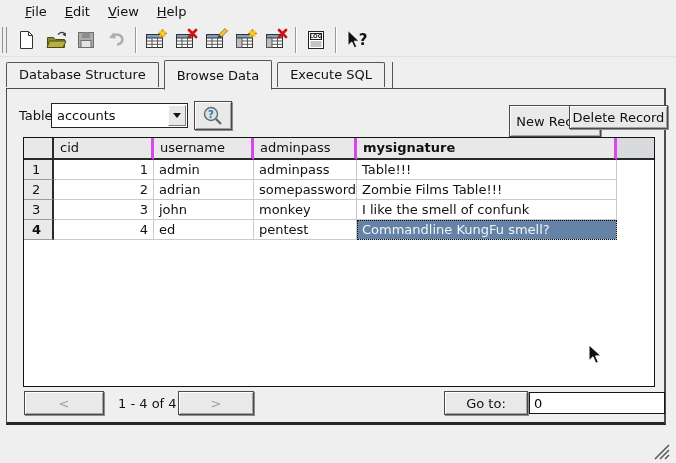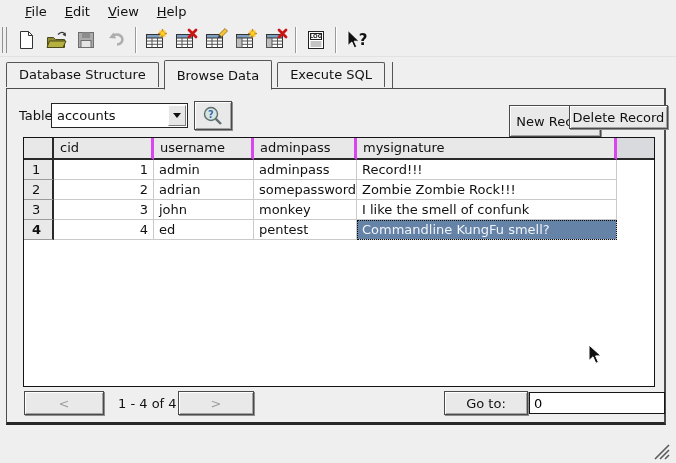--- a/index.html
+++ b/index.html
@@ -41,21 +41,21 @@
 
   .mag-btn { position:absolute; left:187px; top:12px; width:38px; height:29px; }
   .new-record { position:absolute; left:454px; top:16px; width:92px; height:32px;margin-left:48px; }
   .delete-record { position:absolute; left:554px; top:16px; width:99px; height:24px;margin-left:8px; }
 
   
   .gridview { position:absolute; left:16px; top:48px; width:632px; height:250px; background:#fff; border:1px solid #141414; overflow:hidden; }
   .grid { display:grid; grid-template-columns:30px 100px 100px 103px 260px 1fr; }
   .gh { height:22px; line-height:19px; background:#e8e8e8; border-right:3px solid #d946ef; border-bottom:2px solid #2a2a2a; padding:0 6px; white-space:nowrap; overflow:hidden; }
   .gh.corner { border-right:2px solid #2a2a2a; }
-  .gh.sig { font-weight:normal; }
+  .gh.sig { font-weight:bold; }
   .gh.stub { background:#d8dade; border-right:none; padding:0; }
   .rn { height:20px; line-height:19px; background:#e9e9e9; border-right:2px solid #2a2a2a; border-bottom:1px solid #9b9b9b; padding-left:8px; }
   .rn.sel { font-weight:bold; }
   .cell { height:20px; line-height:19px; background:#fff; border-right:1px solid #cacaca; border-bottom:1px solid #cacaca; padding:0 5px; white-space:nowrap; overflow:hidden; }
   .cell.num { text-align:right; }
   .cell.stub { border-right:none; border-bottom:none; }
   .cell.selected { background:#6583a6; color:#f0f3f8; outline:1px dotted #0c0c0c; outline-offset:-1px; }
 
   
   .pager-prev { position:absolute; left:17px; top:302px; width:80px; height:24px; }
@@ -221,28 +221,28 @@
         <div class="gh">cid</div>
         <div class="gh">username</div>
         <div class="gh">adminpass</div>
         <div class="gh sig">mysignature</div>
         <div class="gh stub"></div>
 
         <div class="rn">1</div>
         <div class="cell num">1</div>
         <div class="cell">admin</div>
         <div class="cell">adminpass</div>
-        <div class="cell">Record!!!</div>
+        <div class="cell">Table!!!</div>
         <div class="cell stub"></div>
 
         <div class="rn">2</div>
         <div class="cell num">2</div>
         <div class="cell">adrian</div>
         <div class="cell">somepassword</div>
-        <div class="cell">Zombie Zombie Rock!!!</div>
+        <div class="cell">Zombie Films Table!!!</div>
         <div class="cell stub"></div>
 
         <div class="rn">3</div>
         <div class="cell num">3</div>
         <div class="cell">john</div>
         <div class="cell">monkey</div>
         <div class="cell">I like the smell of confunk</div>
         <div class="cell stub"></div>
 
         <div class="rn sel">4</div>

